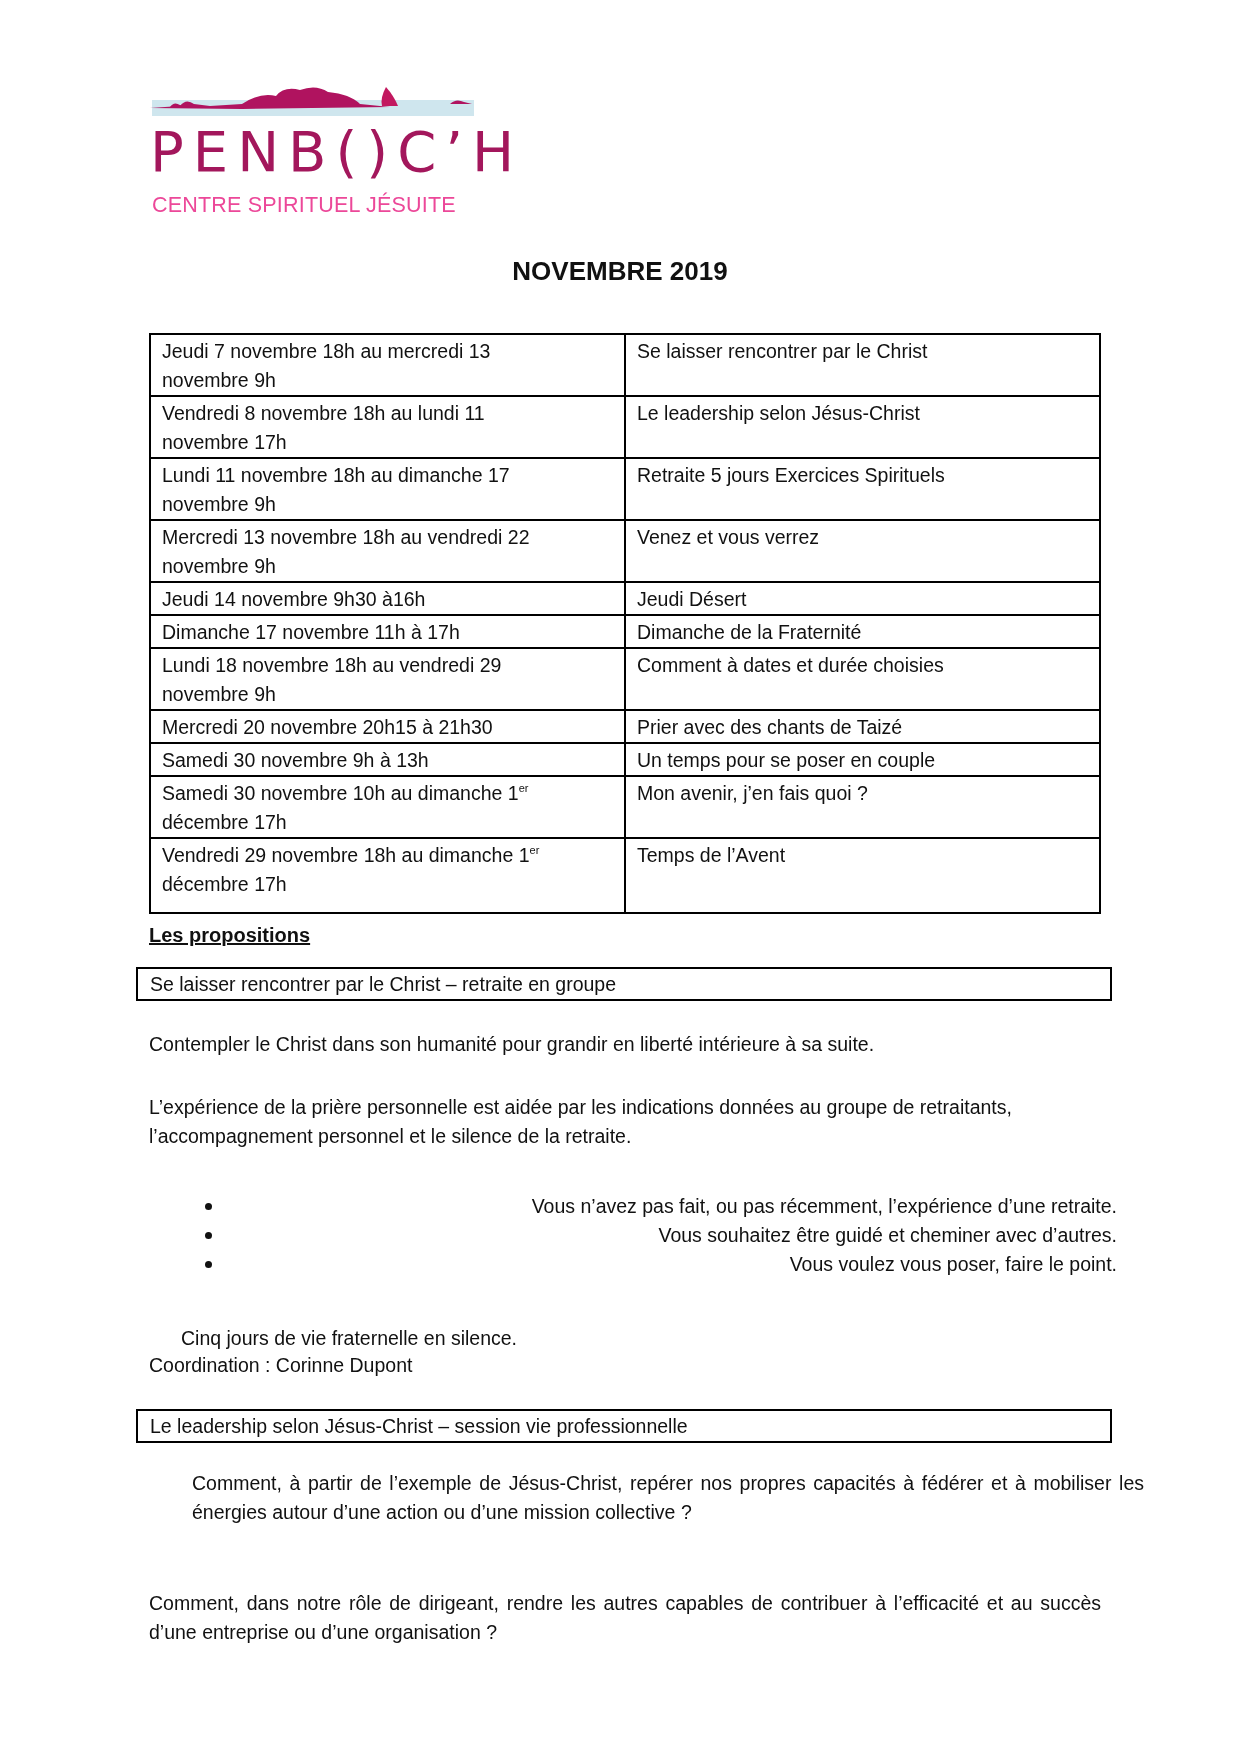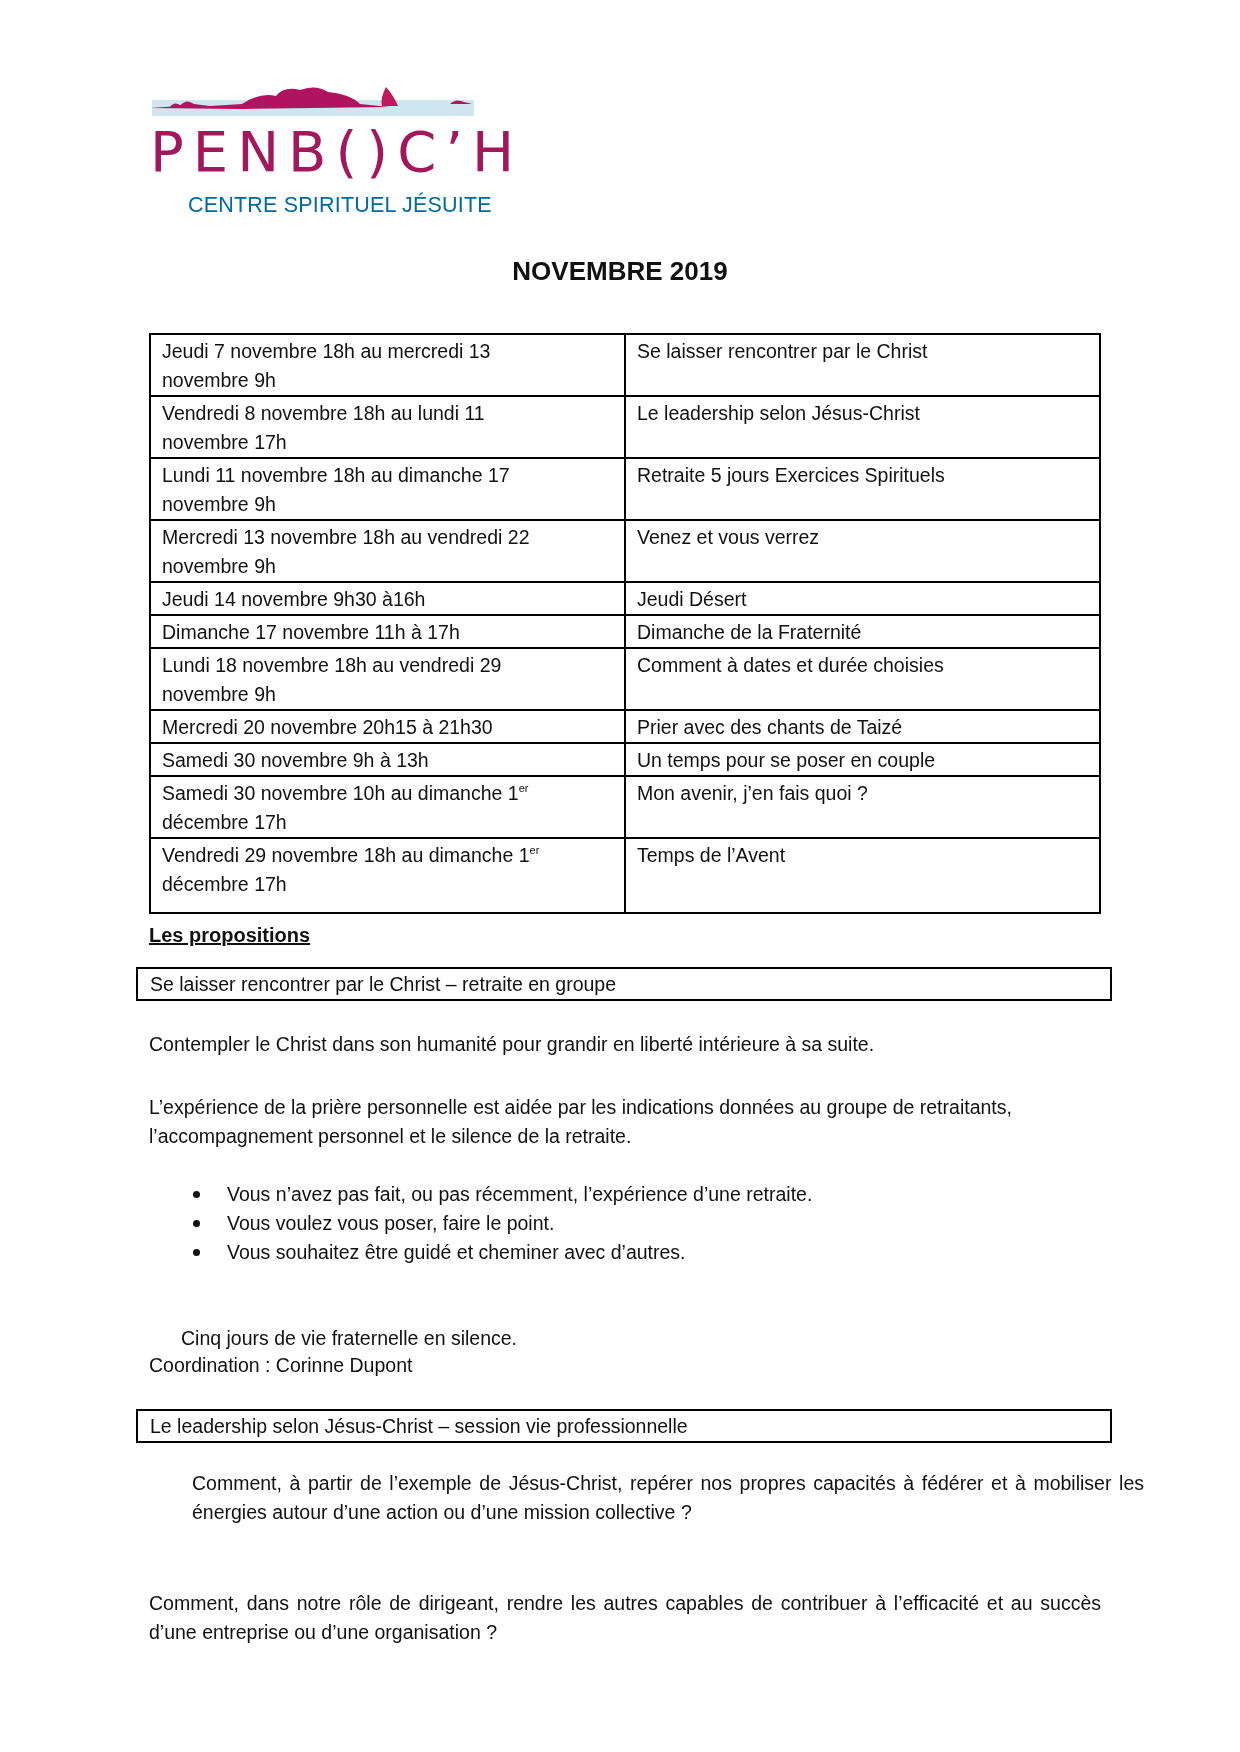--- a/index.html
+++ b/index.html
@@ -6,40 +6,40 @@
   body { width:1240px; height:1752px; position:relative; overflow:hidden;
          font-family:"Liberation Sans", "DejaVu Sans", sans-serif; color:#111; }
   .abs { position:absolute; }
 
   
   #logo { left:150px; top:82px; width:325px; height:140px; }
   #logo .band { position:absolute; left:2px; top:18px; width:322px; height:16px; background:#cfe6ee; }
   #logo svg { position:absolute; left:0; top:0; }
   #logo .wordmark { position:absolute; left:0; top:40px; font-size:56px; letter-spacing:9px;
        color:#a3175c; font-family:"DejaVu Sans", sans-serif; font-weight:normal; line-height:60px; }
-  #logo .tagline { position:absolute; left:2px; top:110px; font-size:21.5px; color:#0369a1;
-       letter-spacing:0.2px; line-height:26px; white-space:nowrap;margin-left:36px; }
+  #logo .tagline { position:absolute; left:2px; top:110px; font-size:21.5px; color:#ec4899;
+       letter-spacing:0.2px; line-height:26px; white-space:nowrap; }
 
   #month-title { left:0; width:1240px; top:255px; text-align:center; font-weight:bold; font-size:26px; line-height:32px; }
 
   
   #schedule { left:149px; top:333px; width:952px; border-collapse:collapse; }
   #schedule table { border-collapse:collapse; width:100%; }
   #schedule td { border:2px solid #000; vertical-align:top; font-size:19.5px; line-height:29px;
        padding:2px 10px 0 11px; box-sizing:border-box; }
   #schedule td.c1 { width:476px; }
   #schedule td.c2 { width:476px; }
   sup { font-size:11px; line-height:0; vertical-align:8px; }
 
   .txt { left:149px; width:952px; font-size:19.5px; line-height:29px; }
   .justify { text-align:justify; }
   #propositions-heading { left:149px; top:920px; font-weight:bold; text-decoration:underline; font-size:20px; line-height:30px; }
   .boxed { left:136px; width:976px; border:2px solid #000; box-sizing:border-box; font-size:19.5px;
        line-height:29px; padding:1px 12px 0 12px; }
-  ul.bullets { list-style:none; margin:4px; padding:0; }
+  ul.bullets { list-style:none; margin:16px; padding:0;text-align:right; }
   ul.bullets li { position:relative; padding-left:74px; font-size:19.5px; line-height:29px; }
   ul.bullets li .dot { position:absolute; left:40px; top:11px; width:7px; height:7px; border-radius:50%; background:#111; }
 </style>
 </head>
 <body>
 
 <div id="logo" class="abs">
   <div class="band"></div>
   <svg width="325" height="40">
     <path d="M0 26 L30 24 Q36 16 44 22 L60 24 L92 22 Q110 10 126 14 Q134 4 150 8 Q166 2 178 10 Q200 12 210 22 L240 25 L92 27 Z" fill="#b0135f"></path>
@@ -106,22 +106,22 @@
 
 <div id="propositions-heading" class="abs">Les propositions</div>
 
 <div class="abs boxed" style="top:967px;">Se laisser rencontrer par le Christ – retraite en groupe</div>
 
 <div class="abs txt" style="top:1030px;">Contempler le Christ dans son humanité pour grandir en liberté intérieure à sa suite.</div>
 <div class="abs txt" style="top:1049px;margin-top:44px;">L’expérience de la prière personnelle est aidée par les indications données au groupe de retraitants, l’accompagnement personnel et le silence de la retraite.</div>
 
 <ul class="abs bullets txt" style="top:1176px;">
   <li><span class="dot"></span><span>Vous n’avez pas fait, ou pas récemment, l’expérience d’une retraite.</span></li>
+  <li><span class="dot"></span><span>Vous souhaitez être guidé et cheminer avec d’autres.</span></li>
   <li><span class="dot"></span><span>Vous voulez vous poser, faire le point.</span></li>
-  <li><span class="dot"></span><span>Vous souhaitez être guidé et cheminer avec d’autres.</span></li>
 </ul>
 
 <div class="abs txt" style="top:1324px;margin-left:32px;">Cinq jours de vie fraternelle en silence.</div>
 <div class="abs txt" style="top:1351px;">Coordination : Corinne Dupont</div>
 
 <div class="abs boxed" style="top:1409px;">Le leadership selon Jésus-Christ – session vie professionnelle</div>
 
 <div class="abs txt justify" style="top:1469px;margin-left:43px;">Comment, à partir de l’exemple de Jésus-Christ, repérer nos propres capacités à fédérer et à mobiliser les énergies autour d’une action ou d’une mission collective ?</div>
 <div class="abs txt justify" style="top:1589px;">Comment, dans notre rôle de dirigeant, rendre les autres capables de contribuer à l’efficacité et au succès d’une entreprise ou d’une organisation ?</div>
 

